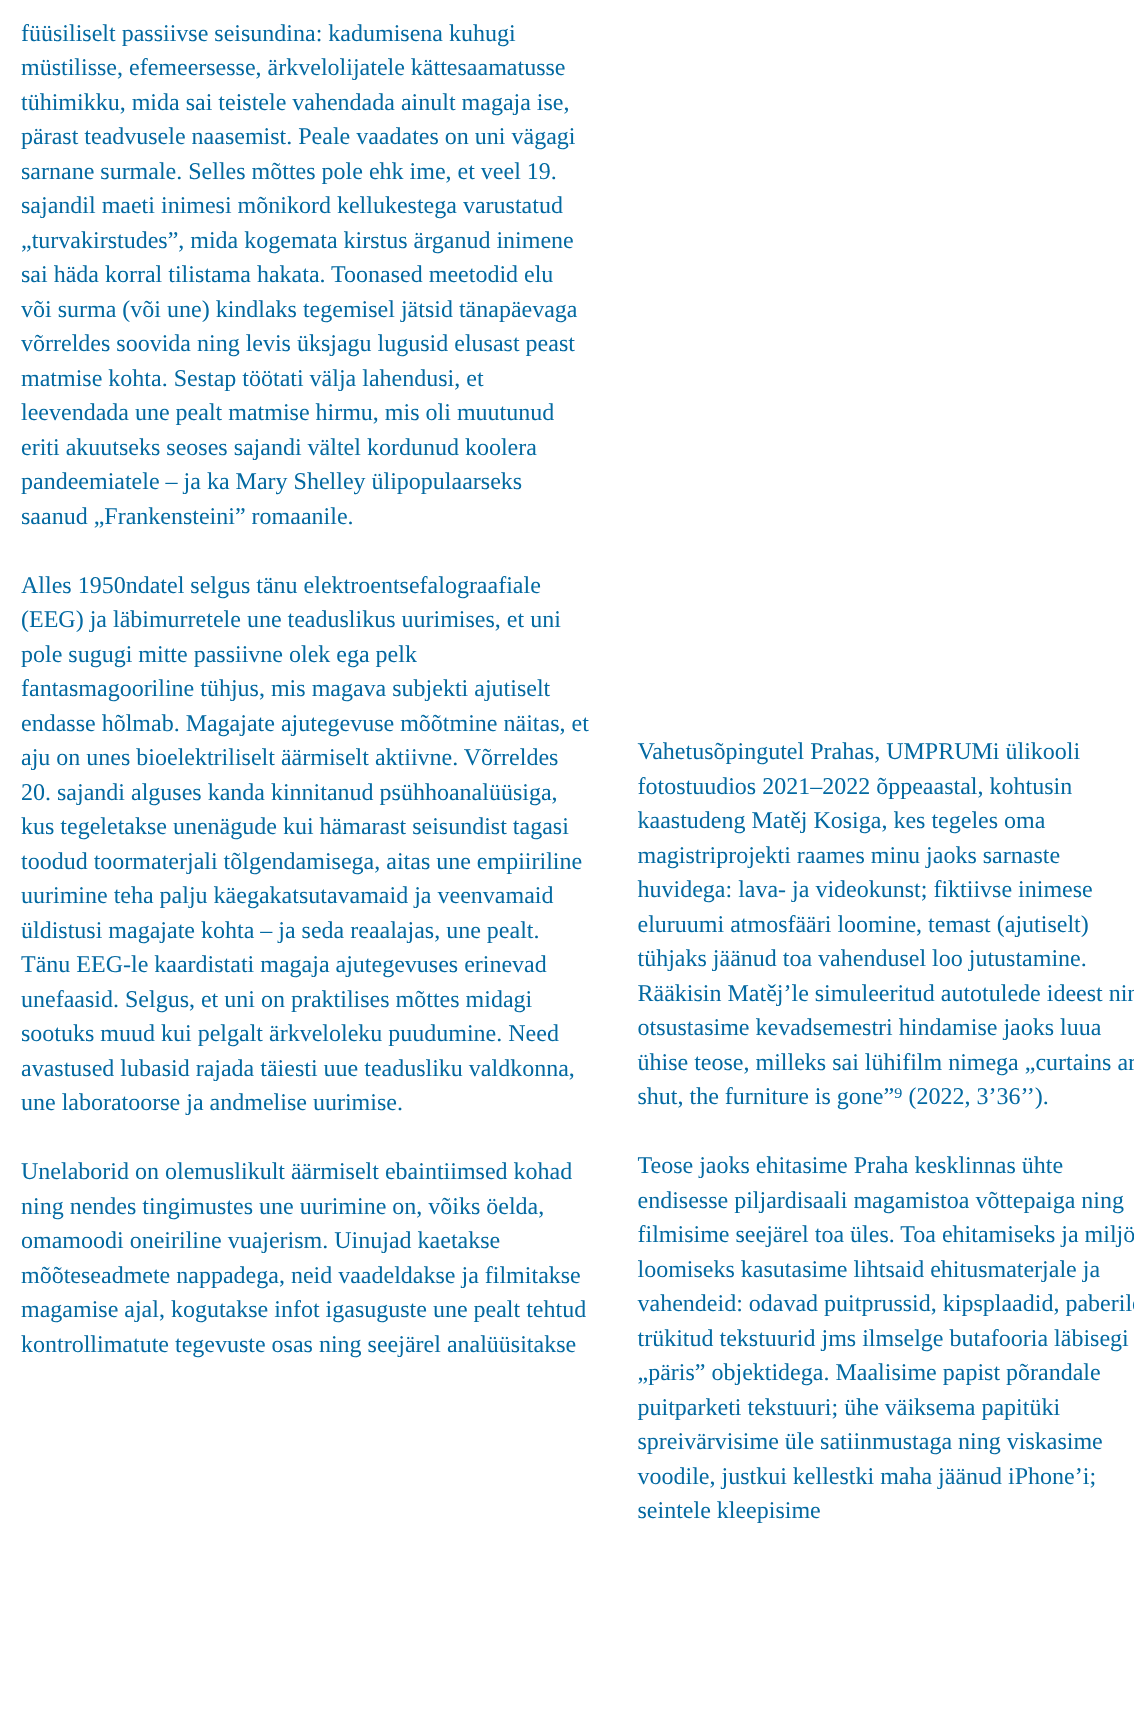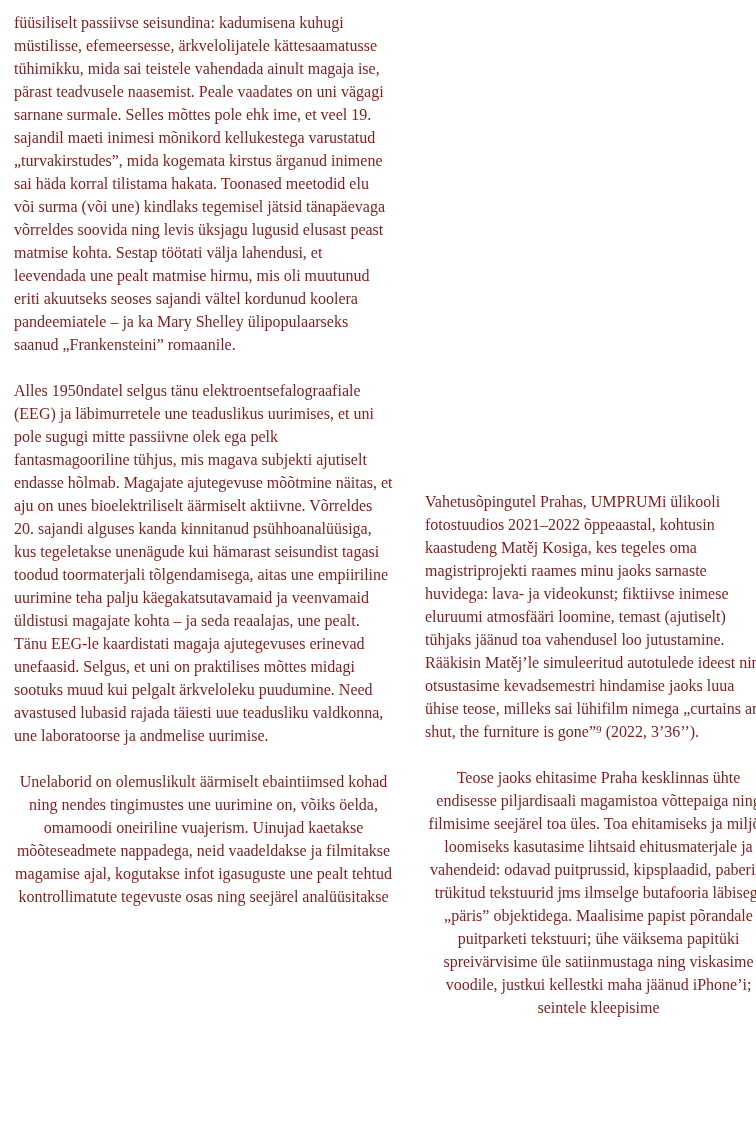--- a/index.html
+++ b/index.html
@@ -9,21 +9,21 @@
   }
   .page {
     position: relative;
     width: 756px;
     height: 1142px;
     background: #ffffff;
     overflow: hidden;
     font-family: "Liberation Serif", "DejaVu Serif", serif;
     font-size: 16px;
     line-height: 23px;
-    color: #7f1d1d;
+    color: #0369a1;
     -webkit-font-smoothing: antialiased;
   }
   .col {
     position: absolute;
   }
   .col-left {
     left: 14px;
     top: 11px;
     width: 379px;
   }
@@ -32,21 +32,20 @@
     top: 490px;
     width: 347px;
   }
   .para {
     margin: 0 0 23px 0;
     text-align: left;
     word-spacing: normal;
   }
   .para:last-child {
     margin-bottom: 0;
-    text-align: center;
   }
 </style>
 </head>
 <body>
 
 <div class="page">
 
   <div class="col col-left">
     <p class="para">füüsiliselt passiivse seisundina: kadumisena kuhugi müstilisse, efemeersesse, ärkvelolijatele kättesaamatusse tühimikku, mida sai teistele vahendada ainult magaja ise, pärast teadvusele naasemist. Peale vaadates on uni vägagi sarnane surmale. Selles mõttes pole ehk ime, et veel 19. sajandil maeti inimesi mõnikord kellukestega varustatud „turvakirstudes”, mida kogemata kirstus ärganud inimene sai häda korral tilistama hakata. Toonased meetodid elu või surma (või une) kindlaks tegemisel jätsid tänapäevaga võrreldes soovida ning levis üksjagu lugusid elusast peast matmise kohta. Sestap töötati välja lahendusi, et leevendada une pealt matmise hirmu, mis oli muutunud eriti akuutseks seoses sajandi vältel kordunud koolera pandeemiatele – ja ka Mary Shelley ülipopulaarseks saanud „Frankensteini” romaanile.</p>
     <p class="para">Alles 1950ndatel selgus tänu elektroentsefalograafiale (EEG) ja läbimurretele une teaduslikus uurimises, et uni pole sugugi mitte passiivne olek ega pelk fantasmagooriline tühjus, mis magava subjekti ajutiselt endasse hõlmab. Magajate ajutegevuse mõõtmine näitas, et aju on unes bioelektriliselt äärmiselt aktiivne. Võrreldes 20. sajandi alguses kanda kinnitanud psühhoanalüüsiga, kus tegeletakse unenägude kui hämarast seisundist tagasi toodud toormaterjali tõlgendamisega, aitas une empiiriline uurimine teha palju käegakatsutavamaid ja veenvamaid üldistusi magajate kohta – ja seda reaalajas, une pealt. Tänu EEG-le kaardistati magaja ajutegevuses erinevad unefaasid. Selgus, et uni on praktilises mõttes midagi sootuks muud kui pelgalt ärkveloleku puudumine. Need avastused lubasid rajada täiesti uue teadusliku valdkonna, une laboratoorse ja andmelise uurimise.</p>

